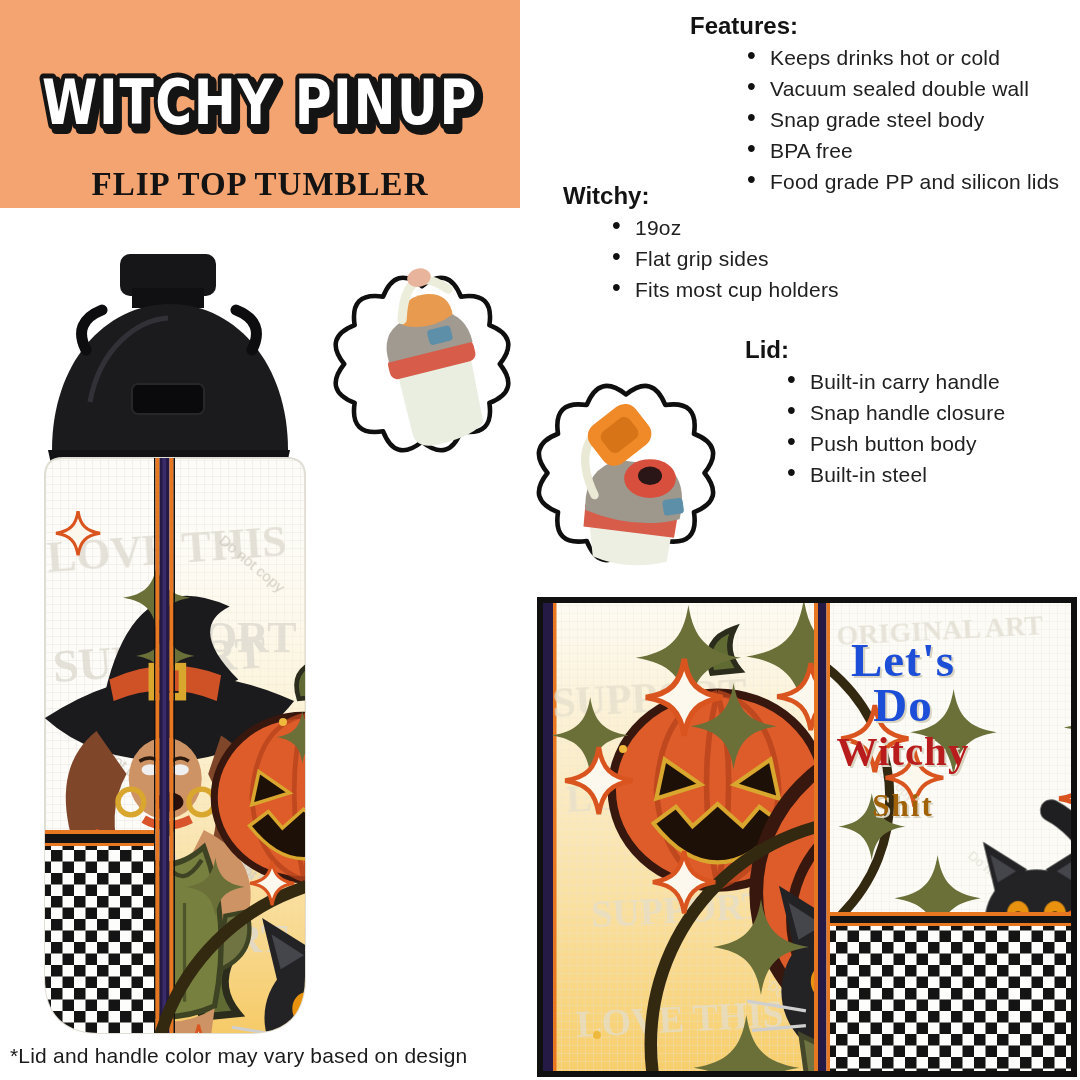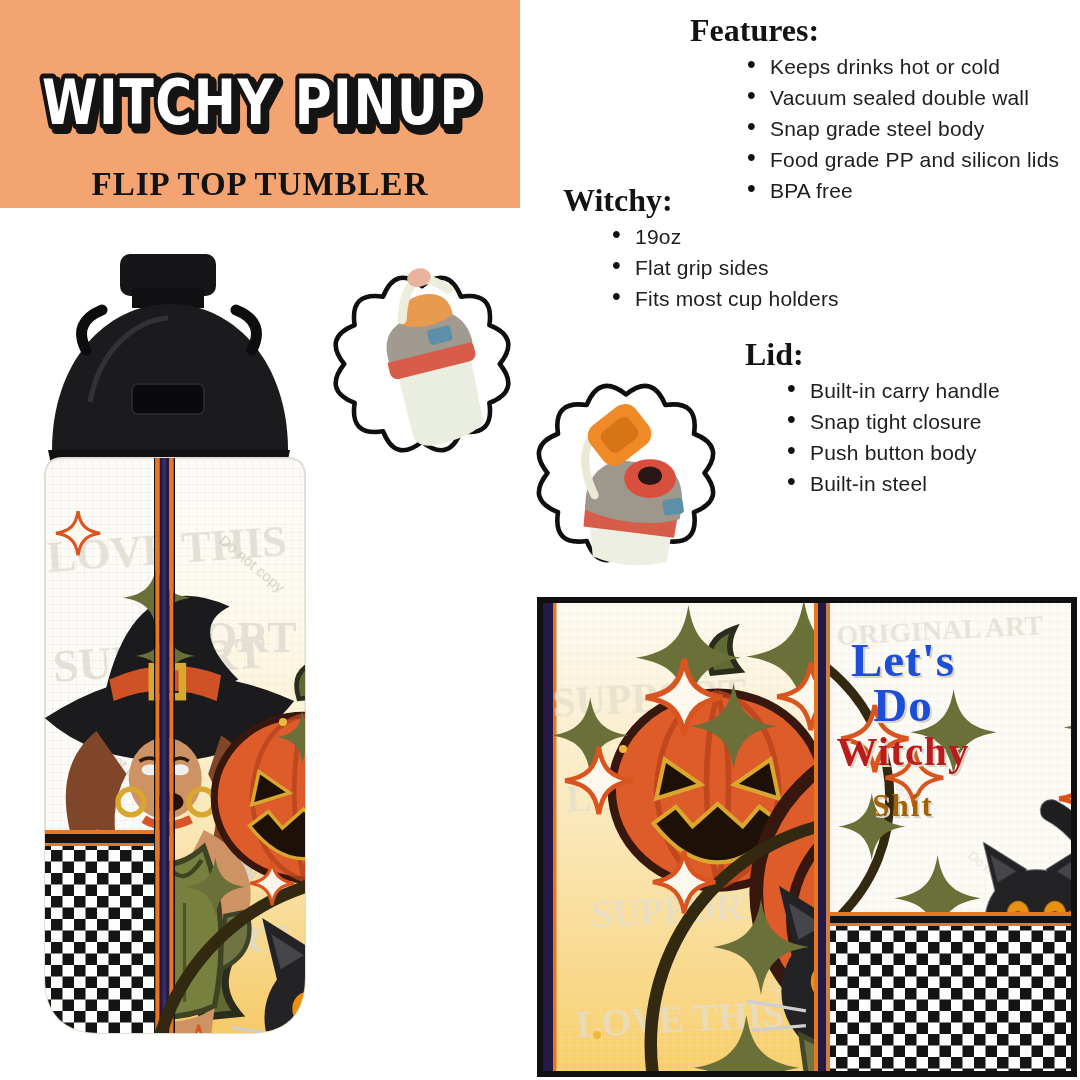--- a/index.html
+++ b/index.html
@@ -6,21 +6,21 @@
   .canvas{position:relative;width:1080px;height:1080px;background:#ffffff;overflow:hidden;
           font-family:"Liberation Sans",sans-serif;}
   
   .banner{position:absolute;left:0;top:0;width:520px;height:208px;background:#F4A471;}
   .banner svg{position:absolute;left:0;top:28px;}
   .subtitle{position:absolute;left:0;right:0;top:166px;text-align:center;
             font-family:"Liberation Serif",serif;font-weight:700;font-size:33px;
             letter-spacing:1px;color:#131313;}
   
   .sec{position:absolute;}
-  .sec h2{margin:0;font-family:Liberation Serif, serif;font-weight:700;font-size:32px;color:#131313;}
+  .sec h2{margin:0;font-family:Liberation Sans, sans-serif;font-weight:700;font-size:24px;color:#131313;}
   .sec ul{list-style:none;margin:7px 17px 0 0;padding:0;}
   .sec li{position:relative;font-size:21px;color:#202020;margin:0 0 9px 0;padding-left:25px;
           letter-spacing:.2px;line-height:22px;}
   .sec li::before{content:"•";position:absolute;left:2px;top:-3px;font-size:25px;color:#111;}
   .sec-features{left:690px;top:12px;width:390px;}
   .sec-features ul{margin-left:55px;}
   .sec-tumbler{left:563px;top:182px;width:360px;}
   .sec-tumbler ul{margin-left:47px;}
   .sec-lid{left:745px;top:336px;width:330px;}
   .sec-lid ul{margin-left:40px;}
@@ -181,39 +181,39 @@
     </svg>
     <div class="subtitle">FLIP TOP TUMBLER</div>
   </div>
 
   <section class="sec sec-features">
     <h2>Features:</h2>
     <ul>
       <li>Keeps drinks hot or cold</li>
       <li>Vacuum sealed double wall</li>
       <li>Snap grade steel body</li>
+      <li>BPA free</li>
       <li>Food grade PP and silicon lids</li>
-      <li>BPA free</li>
     </ul>
   </section>
 
   <section class="sec sec-tumbler">
     <h2>Witchy:</h2>
     <ul>
       <li>19oz</li>
       <li>Flat grip sides</li>
       <li>Fits most cup holders</li>
     </ul>
   </section>
 
   <section class="sec sec-lid">
     <h2>Lid:</h2>
     <ul>
       <li>Built-in carry handle</li>
-      <li>Snap tight closure</li>
+      <li>Snap handle closure</li>
       <li>Push button body</li>
       <li>Built-in steel</li>
     </ul>
   </section>
 
   <div class="bottle">
     <svg viewBox="0 0 294 790" width="294" height="790">
       <defs>
         <clipPath id="bodyClip">
           <path d="M17,224 Q17,206 35,206 L259,206 Q277,206 277,224 L277,725 Q277,781 221,781 L73,781 Q17,781 17,725 Z"></path>
@@ -410,14 +410,15 @@
       </g>
     </svg>
   </div>
 
   <div class="slogan">
     <div class="s1">Let's Do</div>
     <div class="s2">Witchy</div>
     <div class="s3">Shit</div>
   </div>
 
+  <div class="footnote">*Lid and handle color may vary based on design</div>
 
 </div>
 
 </body></html>

